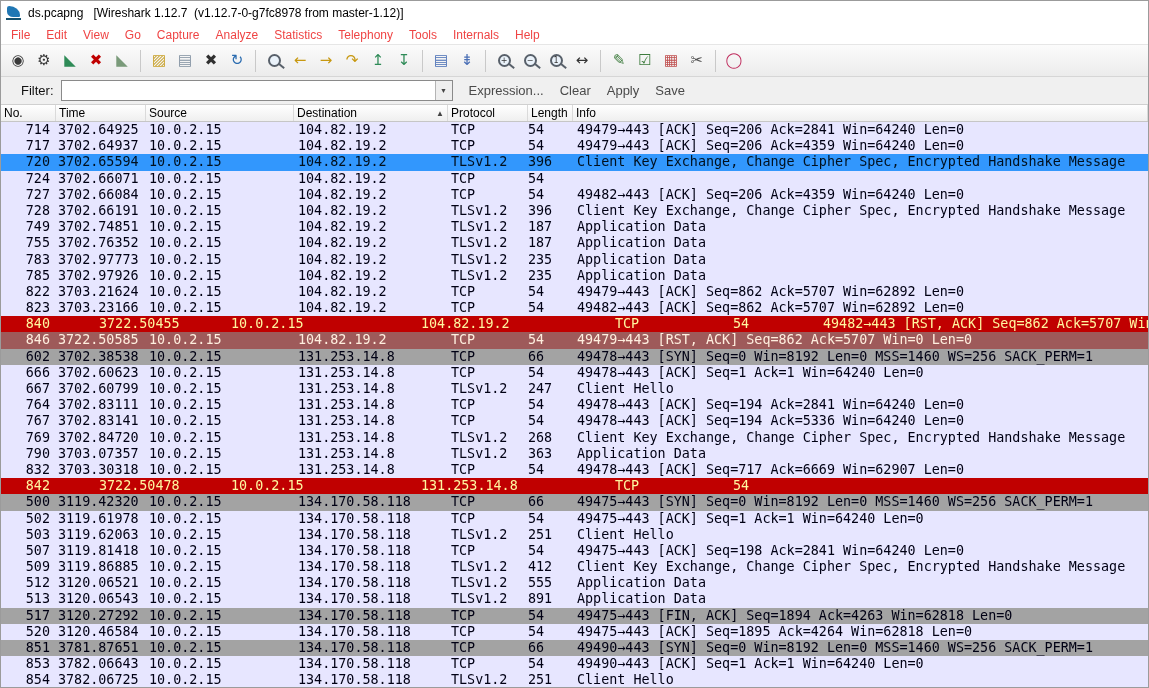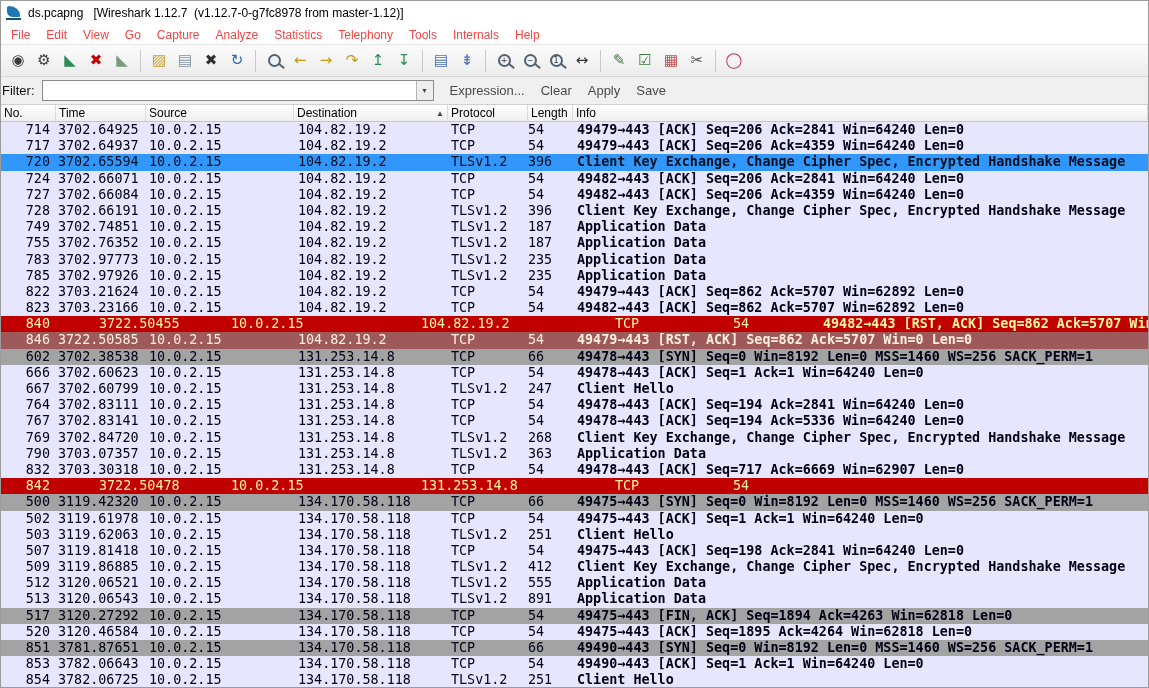--- a/index.html
+++ b/index.html
@@ -20,21 +20,21 @@
   .menu-item { padding: 2px 8px; color: #ef4444; cursor: default; }
   
   .toolbar { height: 32px; background: linear-gradient(#fbfbfb, #ececec); border-bottom: 1px solid #d6d6d6; display: flex; align-items: center; padding-left: 4px; }
   .tb-btn { width: 26px; height: 26px; display: flex; align-items: center; justify-content: center; border-radius: 3px; }
   .tb-glyph { font-family: "DejaVu Sans", sans-serif; font-size: 15px; line-height: 1; }
   .tb-sep { width: 1px; height: 22px; background: #c9c9c9; margin: 0 5px; flex: 0 0 auto; }
   .mag { position: relative; width: 13px; height: 13px; border: 2px solid #58606a; border-radius: 50%; display: flex; align-items: center; justify-content: center; background: #eaf2fa; }
   .mag i { font-style: normal; font-size: 8px; color: #333; line-height: 1; font-family: "DejaVu Sans", sans-serif; }
   .mag::after { content: ""; position: absolute; width: 7px; height: 2px; background: #58606a; right: -6px; bottom: -2px; transform: rotate(40deg); }
   
-  .filterbar { height: 28px; background: #f0f0f0; border-bottom: 1px solid #d0d0d0; display: flex; align-items: center; padding: 0 1px; font-size: 13px; color: #111; }
+  .filterbar { height: 28px; background: #f0f0f0; border-bottom: 1px solid #d0d0d0; display: flex; align-items: center; padding: 0 20px; font-size: 13px; color: #111; }
   .filter-label { margin-right: 7px; }
   .combo { display: flex; width: 392px; height: 21px; background: #fff; border: 1px solid #8a8a8a; }
   .combo input { flex: 1; border: none; outline: none; font-size: 13px; padding: 0 4px; font-family: "Liberation Sans", sans-serif; background: transparent; }
   .combo-arrow { width: 17px; background: #eeeeee; border-left: 1px solid #b4b4b4; display: flex; align-items: center; justify-content: center; font-size: 7px; color: #444; }
   .filter-btn { margin-left: 16px; color: #4a4a4a; cursor: default; }
   .filter-btn:first-of-type { margin-left: 12px; }
   
   .table-header { display: flex; height: 17px; background: linear-gradient(#ffffff, #efefef); border-bottom: 1px solid #c6c6c6; font-size: 12px; color: #000; }
   .hcell { height: 100%; display: flex; align-items: center; border-right: 1px solid #dadada; padding-left: 3px; overflow: hidden; }
   .hcell.c-dst { justify-content: space-between; padding-right: 3px; gap: 38px; }
@@ -48,21 +48,21 @@
   .c-len  { width: 45px; }
   .c-info { flex: 1; }
   
   .plist { font-family: "DejaVu Sans Mono", monospace; font-size: 13.4px; height: 567px; overflow: hidden; background: #fff; }
   .prow { display: flex; height: 16.2px; line-height: 16.2px; white-space: pre; color: #000014; }
   .cell { overflow: hidden; padding-left: 3px; }
   .cell.c-no  { text-align: right; padding-right: 6px; padding-left: 0; }
   .cell.c-time{ padding-left: 2px; }
   .cell.c-dst { padding-left: 4px; }
   .cell.c-len { text-align: left; padding-right: 4px; padding-left: 0; }
-  .cell.c-info{ padding-left: 4px; font-weight: bold; }
+  .cell.c-info{ padding-left: 4px; }
   .style-tcp  { background: #E7E6FF; }
   .style-sel  { background: #3297FD; color: #00101e; }
   .style-syn  { background: #A3A3A3; }
   .style-rst  { background: #C00000; color: #FFF6A0; gap: 41px; }
   .style-rstd { background: #9E5A5A; color: #FFEFDF; }
 </style>
 </head>
 <body>
 
 <div class="window">
@@ -220,21 +220,21 @@
       </div>
     <div class="hcell c-info">
         <span>Info</span>
       </div>
   </div>
 
   <div class="plist">
       <div class="prow style-tcp"><div class="cell c-no">714</div><div class="cell c-time">3702.64925</div><div class="cell c-src">10.0.2.15</div><div class="cell c-dst">104.82.19.2</div><div class="cell c-proto">TCP</div><div class="cell c-len">54</div><div class="cell c-info">49479→443 [ACK] Seq=206 Ack=2841 Win=64240 Len=0</div></div>
       <div class="prow style-tcp"><div class="cell c-no">717</div><div class="cell c-time">3702.64937</div><div class="cell c-src">10.0.2.15</div><div class="cell c-dst">104.82.19.2</div><div class="cell c-proto">TCP</div><div class="cell c-len">54</div><div class="cell c-info">49479→443 [ACK] Seq=206 Ack=4359 Win=64240 Len=0</div></div>
       <div class="prow style-sel"><div class="cell c-no">720</div><div class="cell c-time">3702.65594</div><div class="cell c-src">10.0.2.15</div><div class="cell c-dst">104.82.19.2</div><div class="cell c-proto">TLSv1.2</div><div class="cell c-len">396</div><div class="cell c-info">Client Key Exchange, Change Cipher Spec, Encrypted Handshake Message</div></div>
-      <div class="prow style-tcp"><div class="cell c-no">724</div><div class="cell c-time">3702.66071</div><div class="cell c-src">10.0.2.15</div><div class="cell c-dst">104.82.19.2</div><div class="cell c-proto">TCP</div><div class="cell c-len">54</div><div class="cell c-info">49482→443 [ACK] Seq=206 Ack=2841 Win=64240 Len=0</div></div>
+      <div class="prow style-tcp"><div class="cell c-no">724</div><div class="cell c-time">3702.66071</div><div class="cell c-src">10.0.2.15</div><div class="cell c-dst">104.82.19.2</div><div class="cell c-proto">TCP</div><div class="cell c-len">54</div></div>
       <div class="prow style-tcp"><div class="cell c-no">727</div><div class="cell c-time">3702.66084</div><div class="cell c-src">10.0.2.15</div><div class="cell c-dst">104.82.19.2</div><div class="cell c-proto">TCP</div><div class="cell c-len">54</div><div class="cell c-info">49482→443 [ACK] Seq=206 Ack=4359 Win=64240 Len=0</div></div>
       <div class="prow style-tcp"><div class="cell c-no">728</div><div class="cell c-time">3702.66191</div><div class="cell c-src">10.0.2.15</div><div class="cell c-dst">104.82.19.2</div><div class="cell c-proto">TLSv1.2</div><div class="cell c-len">396</div><div class="cell c-info">Client Key Exchange, Change Cipher Spec, Encrypted Handshake Message</div></div>
       <div class="prow style-tcp"><div class="cell c-no">749</div><div class="cell c-time">3702.74851</div><div class="cell c-src">10.0.2.15</div><div class="cell c-dst">104.82.19.2</div><div class="cell c-proto">TLSv1.2</div><div class="cell c-len">187</div><div class="cell c-info">Application Data</div></div>
       <div class="prow style-tcp"><div class="cell c-no">755</div><div class="cell c-time">3702.76352</div><div class="cell c-src">10.0.2.15</div><div class="cell c-dst">104.82.19.2</div><div class="cell c-proto">TLSv1.2</div><div class="cell c-len">187</div><div class="cell c-info">Application Data</div></div>
       <div class="prow style-tcp"><div class="cell c-no">783</div><div class="cell c-time">3702.97773</div><div class="cell c-src">10.0.2.15</div><div class="cell c-dst">104.82.19.2</div><div class="cell c-proto">TLSv1.2</div><div class="cell c-len">235</div><div class="cell c-info">Application Data</div></div>
       <div class="prow style-tcp"><div class="cell c-no">785</div><div class="cell c-time">3702.97926</div><div class="cell c-src">10.0.2.15</div><div class="cell c-dst">104.82.19.2</div><div class="cell c-proto">TLSv1.2</div><div class="cell c-len">235</div><div class="cell c-info">Application Data</div></div>
       <div class="prow style-tcp"><div class="cell c-no">822</div><div class="cell c-time">3703.21624</div><div class="cell c-src">10.0.2.15</div><div class="cell c-dst">104.82.19.2</div><div class="cell c-proto">TCP</div><div class="cell c-len">54</div><div class="cell c-info">49479→443 [ACK] Seq=862 Ack=5707 Win=62892 Len=0</div></div>
       <div class="prow style-tcp"><div class="cell c-no">823</div><div class="cell c-time">3703.23166</div><div class="cell c-src">10.0.2.15</div><div class="cell c-dst">104.82.19.2</div><div class="cell c-proto">TCP</div><div class="cell c-len">54</div><div class="cell c-info">49482→443 [ACK] Seq=862 Ack=5707 Win=62892 Len=0</div></div>
       <div class="prow style-rst"><div class="cell c-no">840</div><div class="cell c-time">3722.50455</div><div class="cell c-src">10.0.2.15</div><div class="cell c-dst">104.82.19.2</div><div class="cell c-proto">TCP</div><div class="cell c-len">54</div><div class="cell c-info">49482→443 [RST, ACK] Seq=862 Ack=5707 Win=0 Len=0</div></div>
       <div class="prow style-rstd"><div class="cell c-no">846</div><div class="cell c-time">3722.50585</div><div class="cell c-src">10.0.2.15</div><div class="cell c-dst">104.82.19.2</div><div class="cell c-proto">TCP</div><div class="cell c-len">54</div><div class="cell c-info">49479→443 [RST, ACK] Seq=862 Ack=5707 Win=0 Len=0</div></div>

